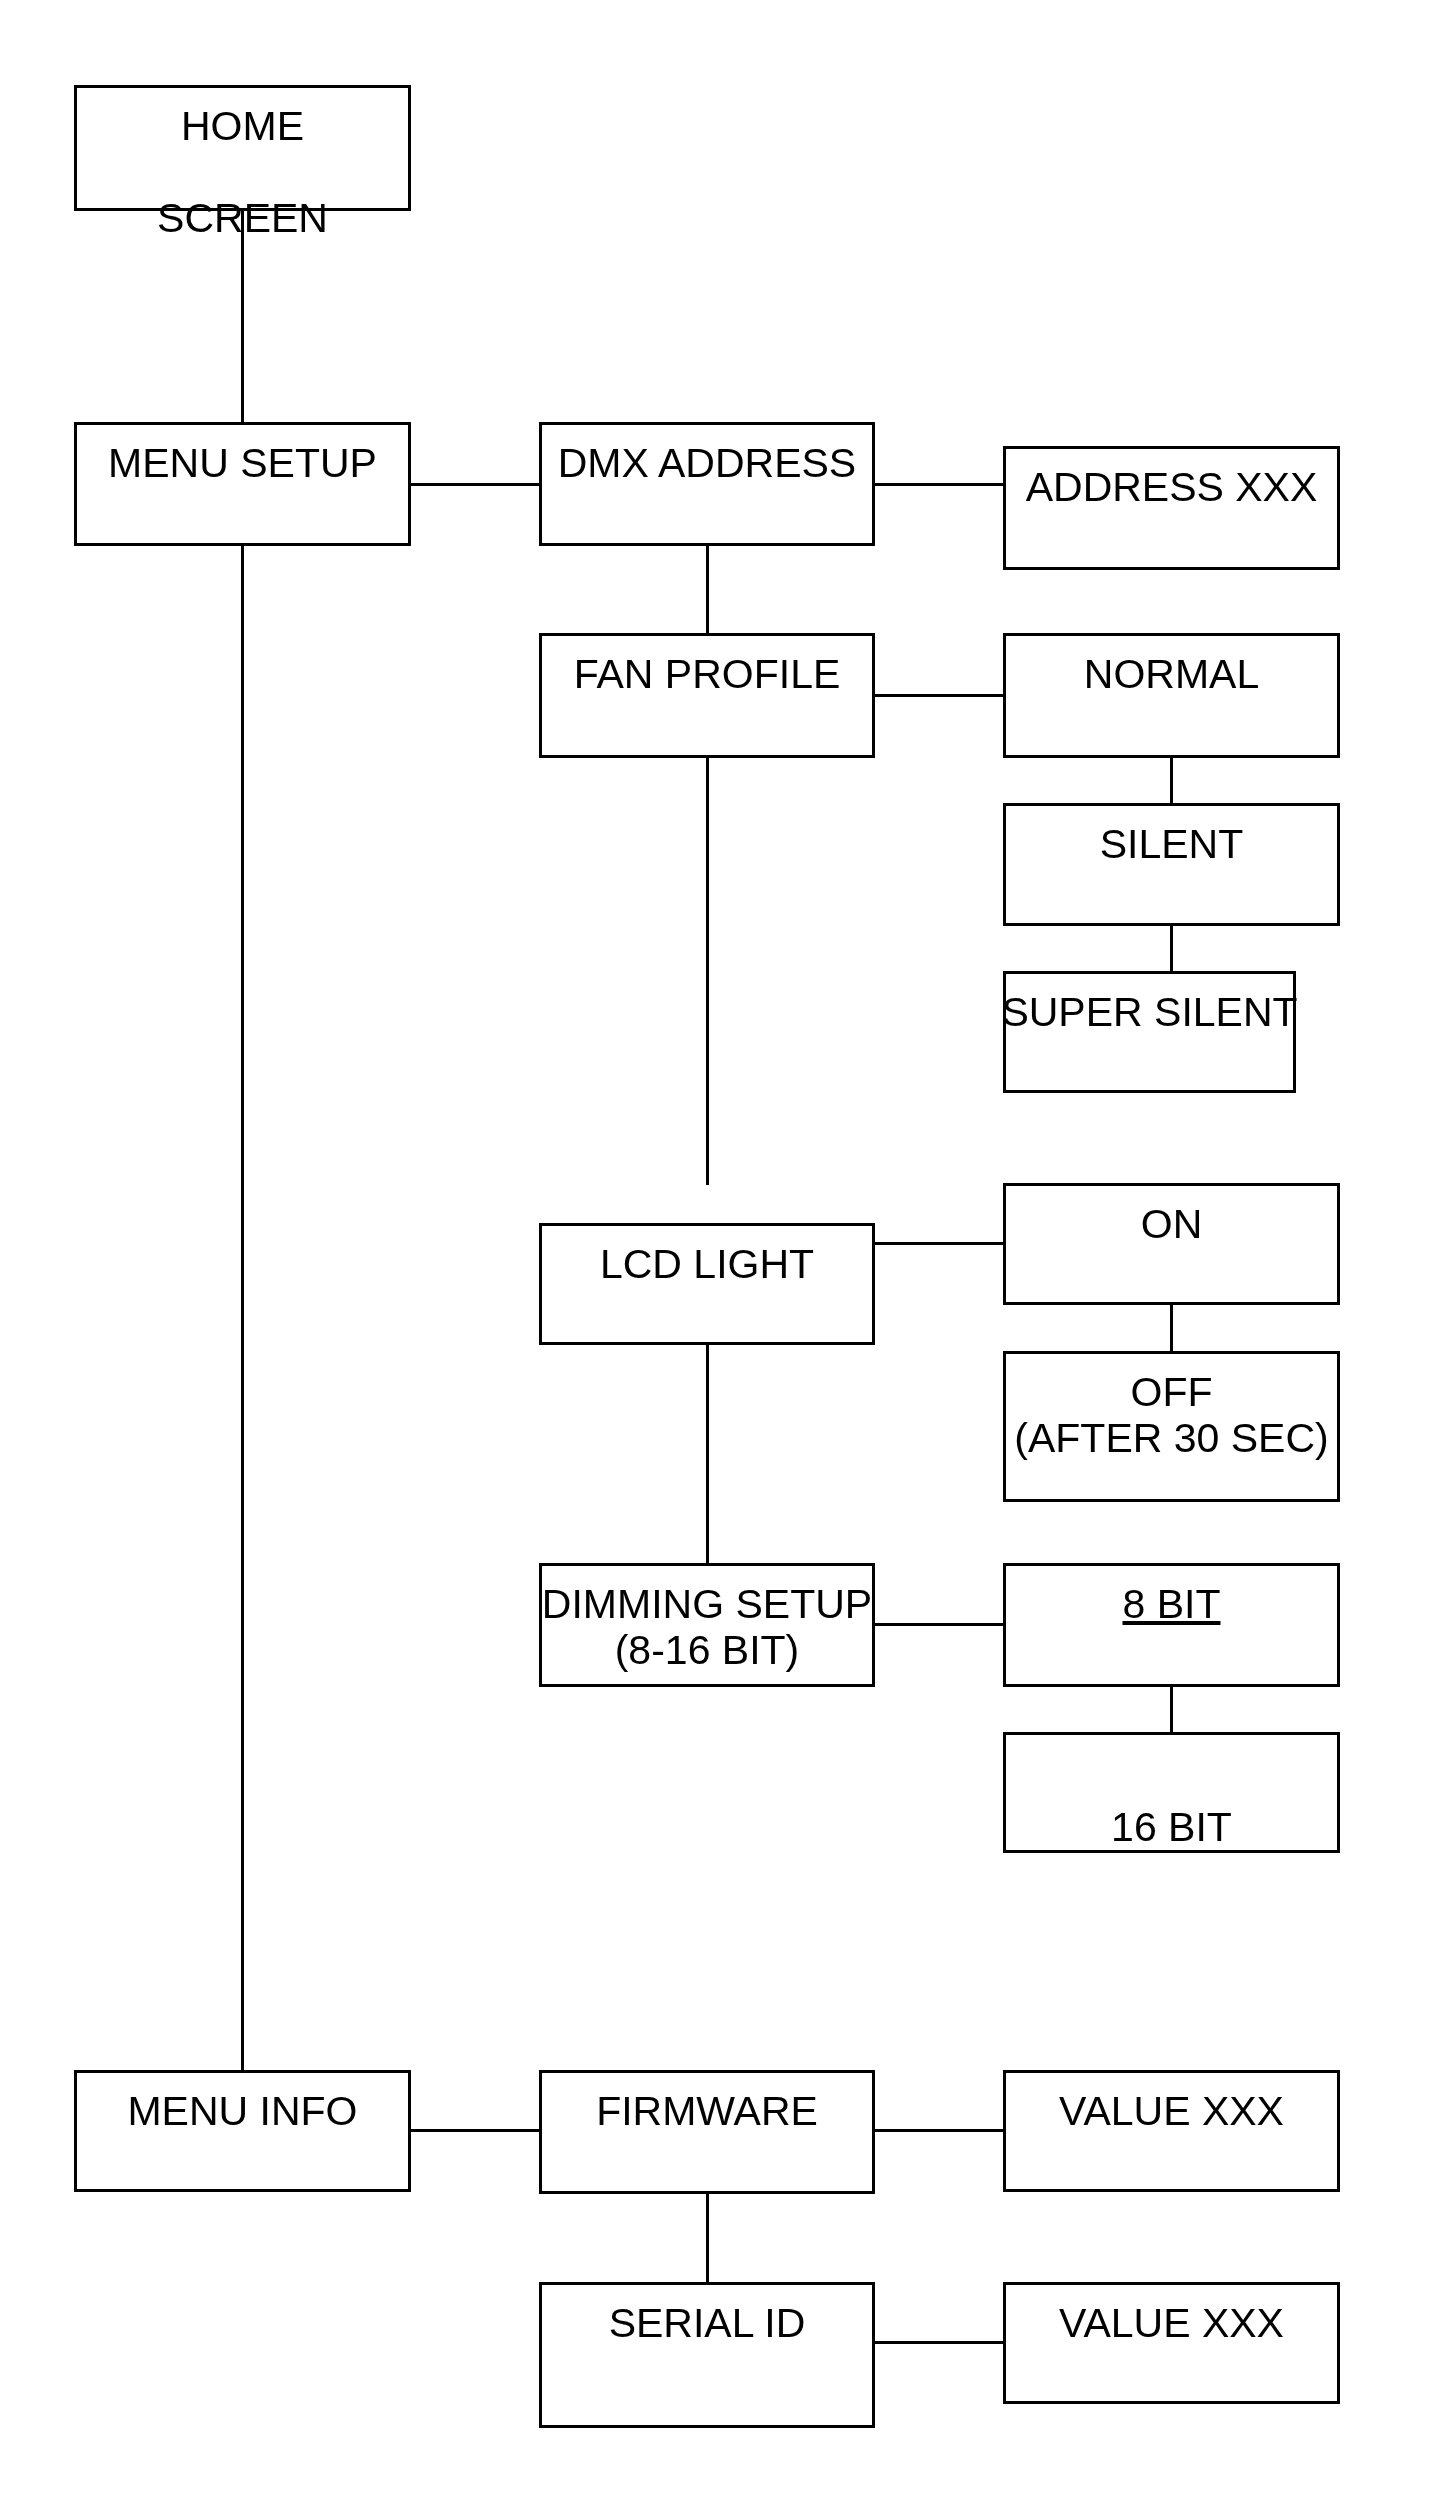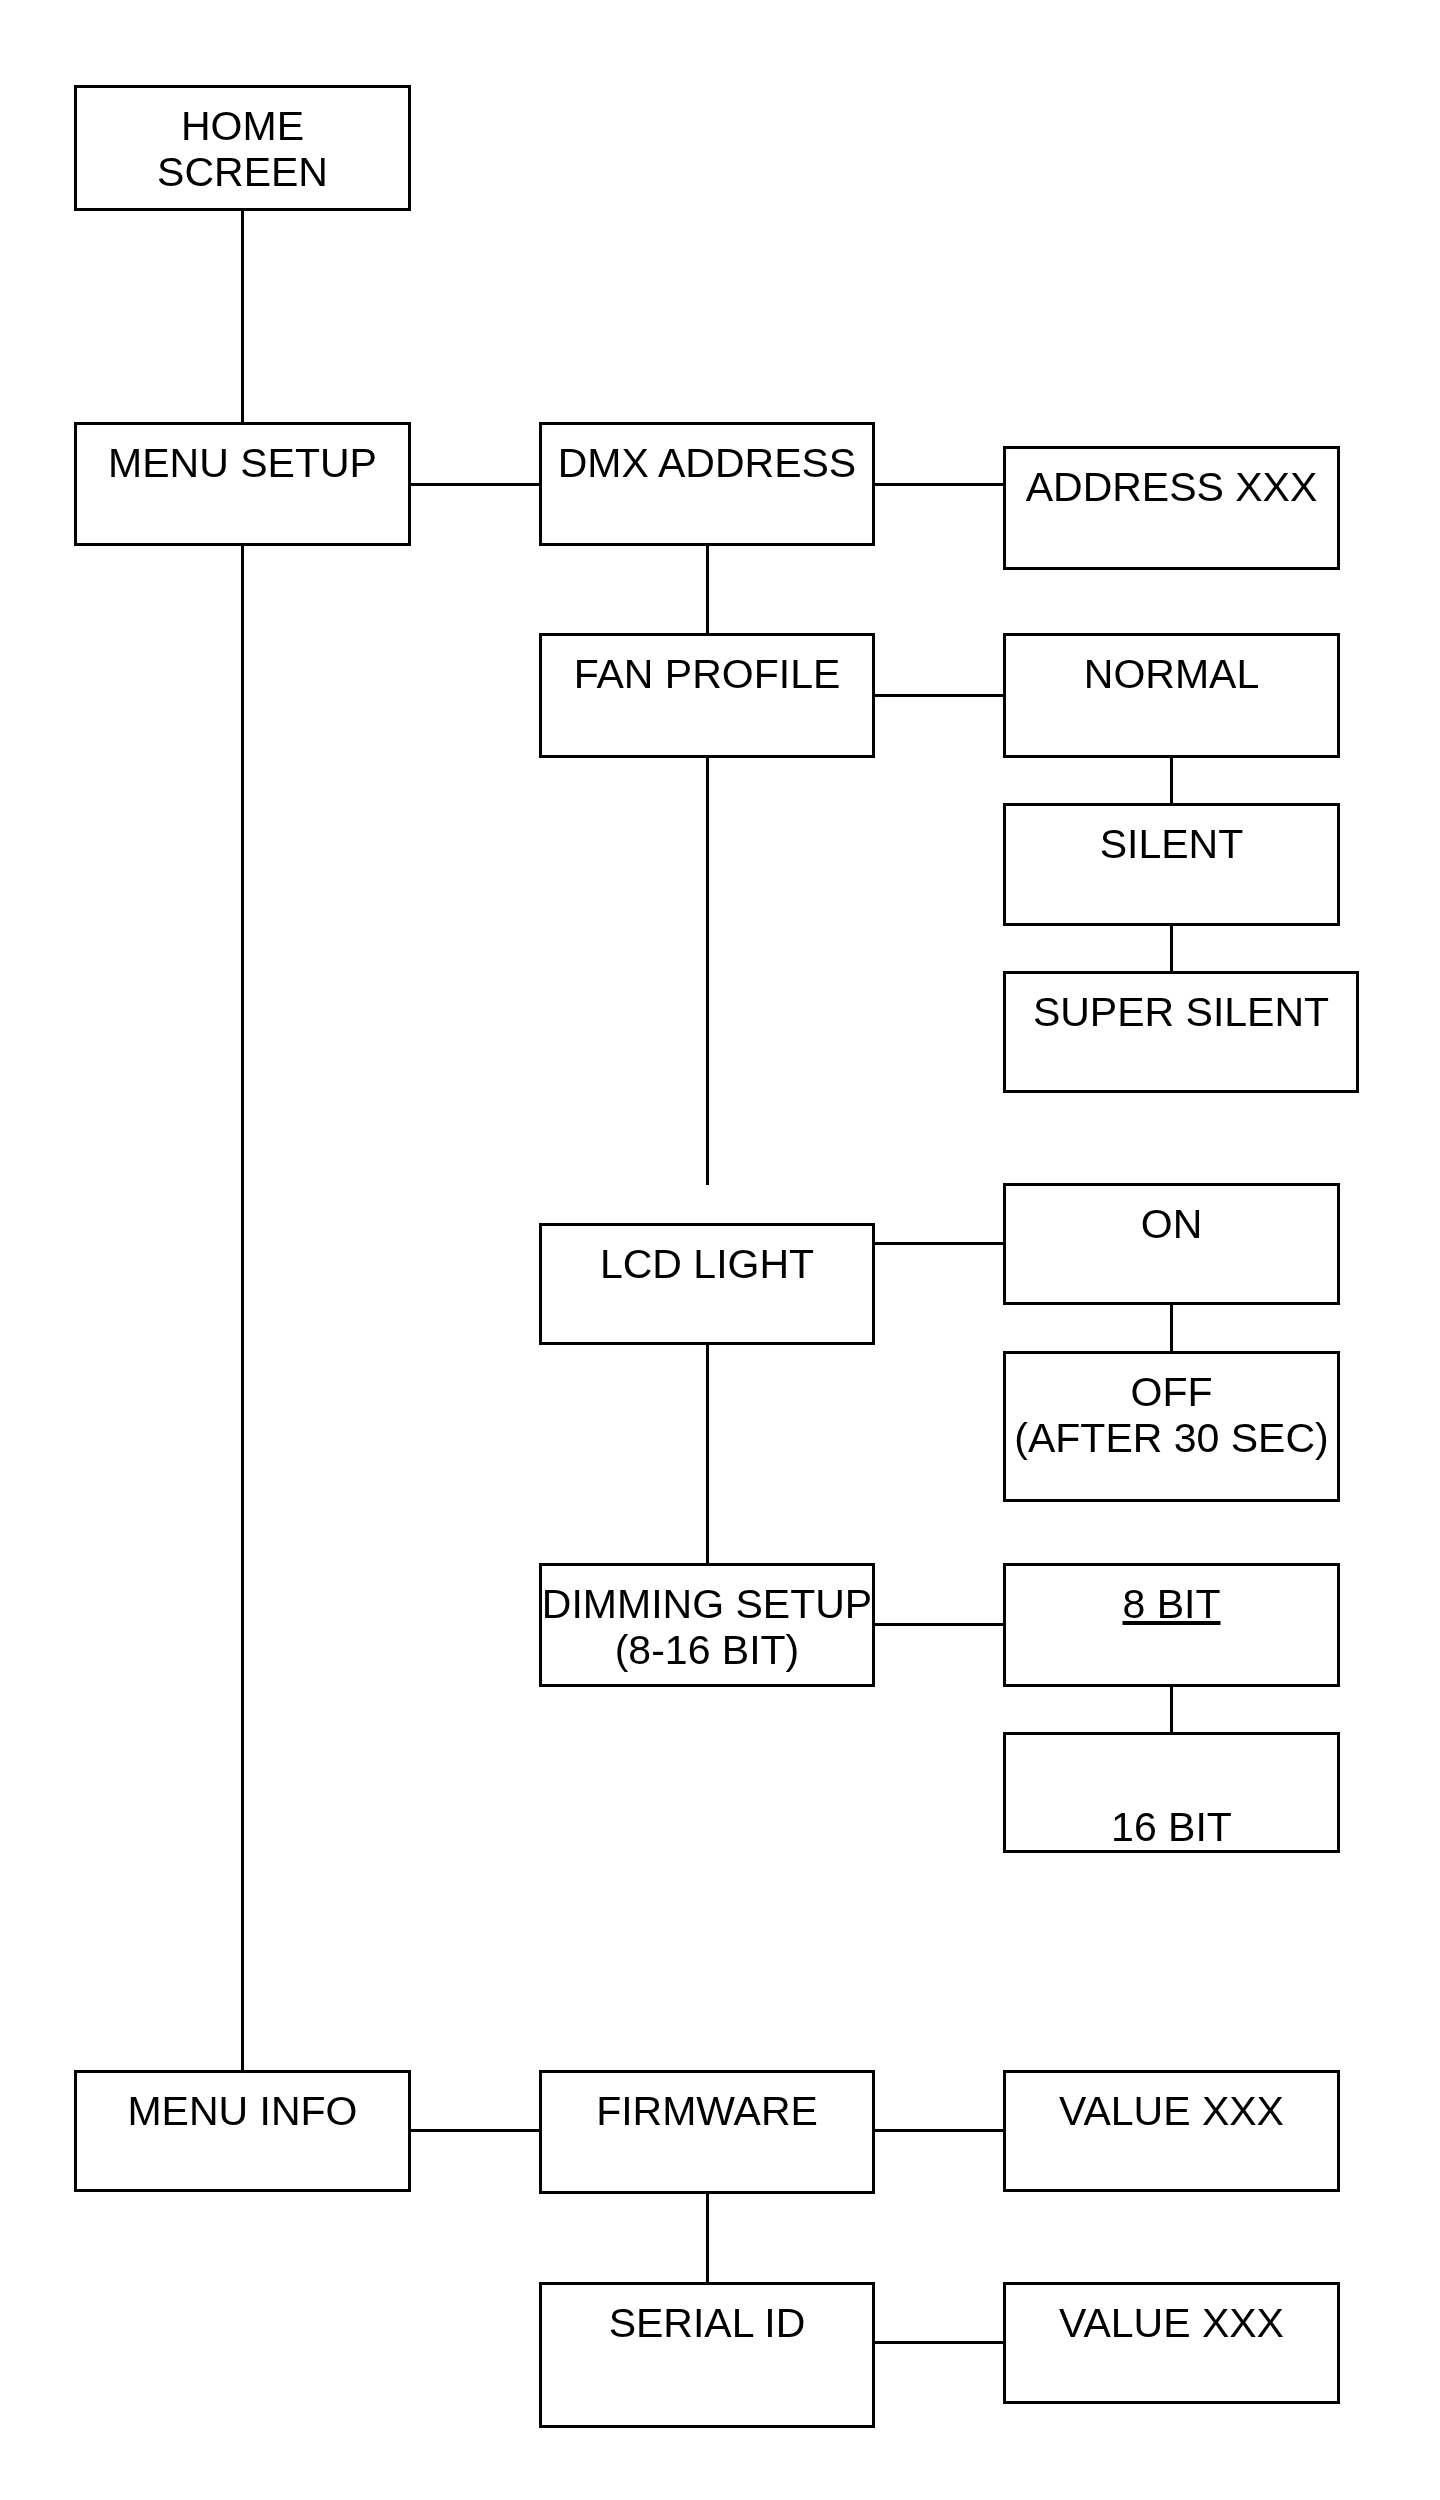--- a/index.html
+++ b/index.html
@@ -53,21 +53,21 @@
   <div class="line" style="left:873px; top:1242px; width:132px; height:3px;"></div>
   <div class="line" style="left:1170px;top:1303px; width:3px;   height:50px;"></div>
   <div class="line" style="left:706px; top:1303px; width:3px;   height:262px;"></div>
   <div class="line" style="left:873px; top:1623px; width:132px; height:3px;"></div>
   <div class="line" style="left:1170px;top:1685px; width:3px;   height:49px;"></div>
   <div class="line" style="left:409px; top:2129px; width:132px; height:3px;"></div>
   <div class="line" style="left:873px; top:2129px; width:132px; height:3px;"></div>
   <div class="line" style="left:706px; top:2192px; width:3px;   height:92px;"></div>
   <div class="line" style="left:873px; top:2341px; width:132px; height:3px;"></div>
 
-  <div class="node" style="left:74px; top:85px; width:337px; height:126px;">
+  <div class="node" style="left:74px; top:85px; width:337px; height:126px;gap:46px;">
     <span>HOME</span>
     <span>SCREEN</span>
   </div>
 
   <div class="node" style="left:74px; top:422px; width:337px; height:124px;">
     <span>MENU SETUP</span>
   </div>
 
   <div class="node" style="left:539px; top:422px; width:336px; height:124px;">
     <span>DMX ADDRESS</span>
@@ -82,21 +82,21 @@
   </div>
 
   <div class="node" style="left:1003px; top:633px; width:337px; height:125px;">
     <span>NORMAL</span>
   </div>
 
   <div class="node" style="left:1003px; top:803px; width:337px; height:123px;">
     <span>SILENT</span>
   </div>
 
-  <div class="node" style="left:1003px; top:971px; width:356px; height:122px;">
+  <div class="node" style="left:1003px; top:971px; width:293px; height:122px;">
     <span>SUPER SILENT</span>
   </div>
 
   <div class="node" style="left:539px; top:1183px; width:336px; height:122px;margin-top:40px;">
     <span>LCD LIGHT</span>
   </div>
 
   <div class="node" style="left:1003px; top:1183px; width:337px; height:122px;">
     <span>ON</span>
   </div>

